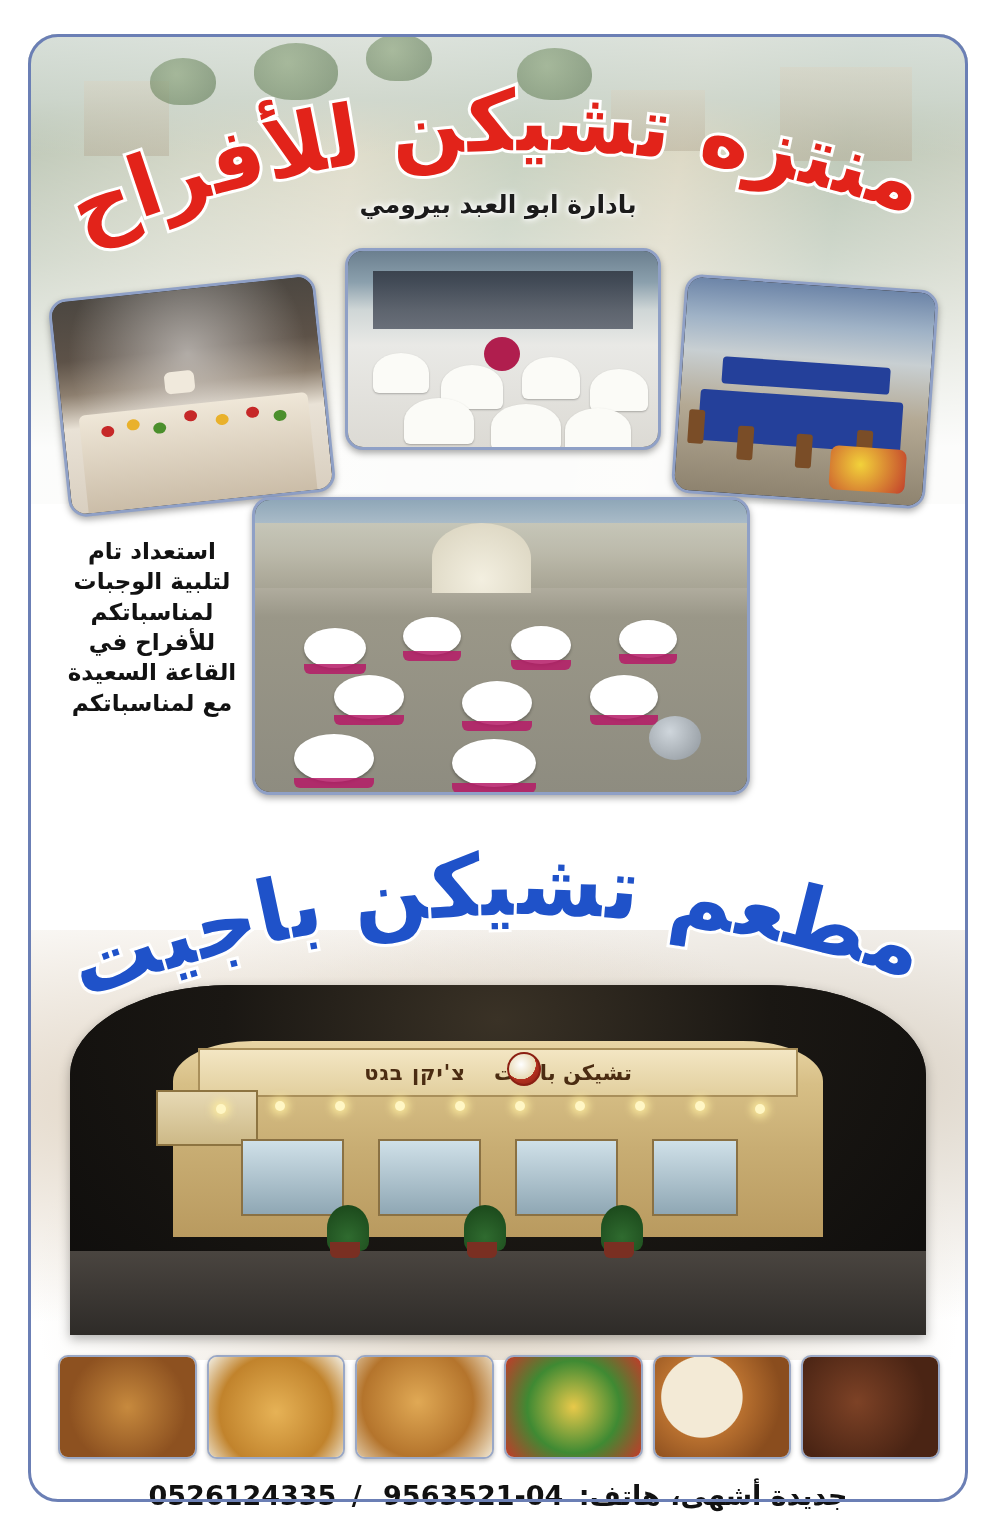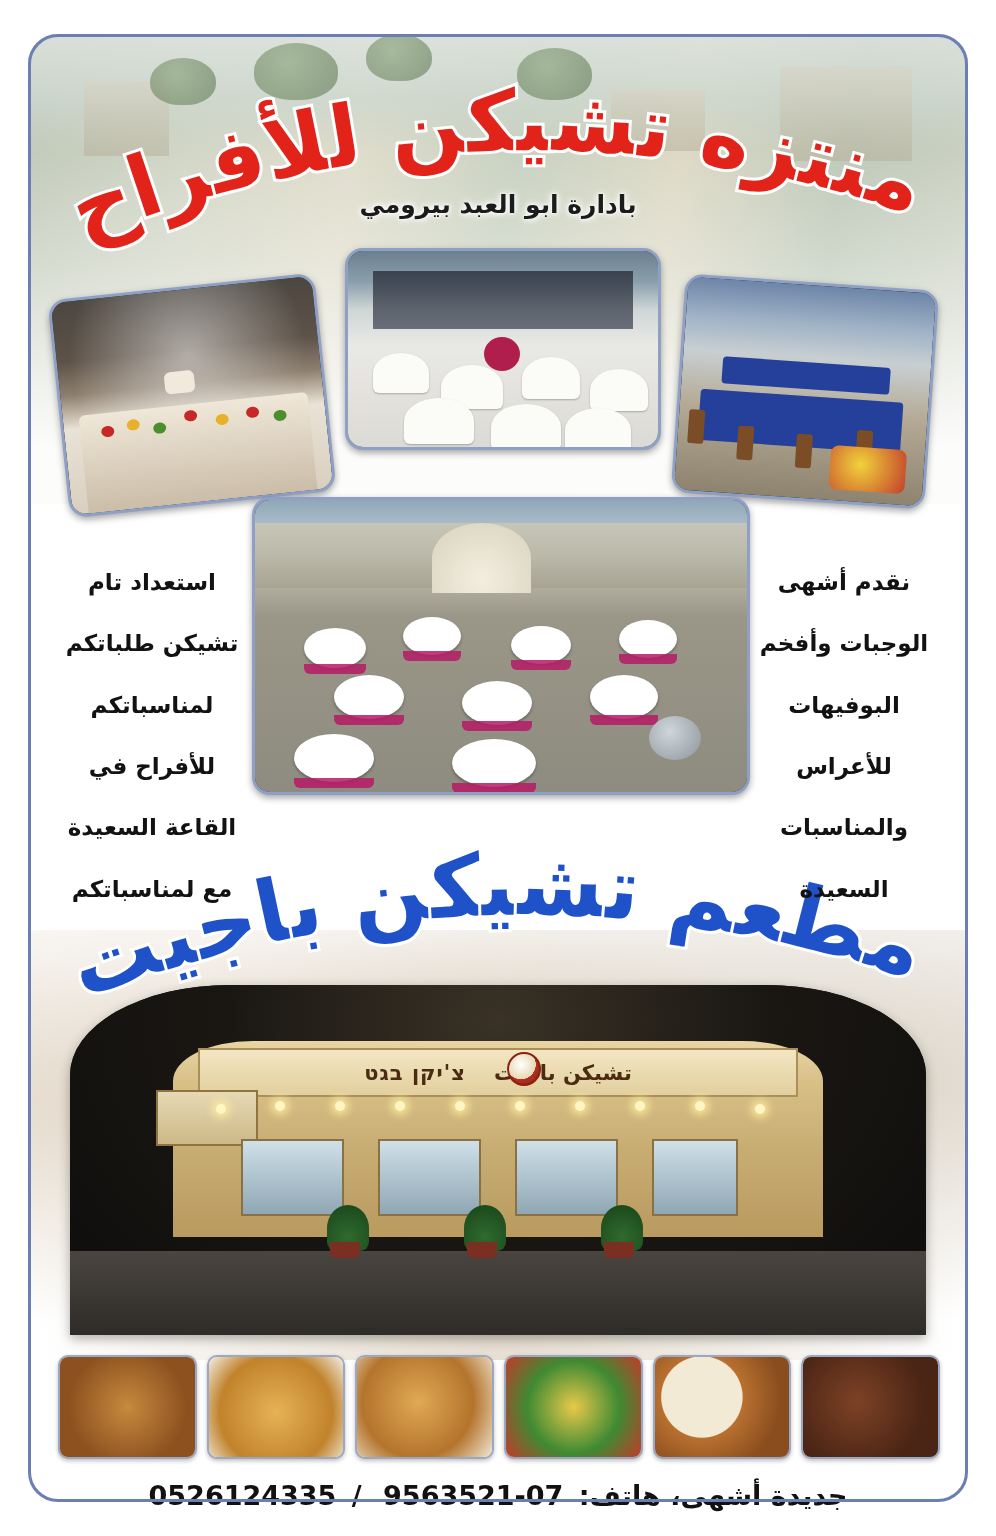--- a/index.html
+++ b/index.html
@@ -183,21 +183,21 @@
     position: absolute;
     z-index: 26;
     font-weight: bold;
     color: #121212;
     font-size: 23px;
     line-height: 1.32;
     text-align: center;
   }
   #copy-right { right: 62px; top: 536px; width: 180px; }
   #copy-left  { left: 62px;  top: 536px; width: 180px; }
-  .copy .line { white-space: nowrap; margin-top: 31px; }
+  .copy .line { white-space: nowrap; }
 
   
   .headline-blue {
     position: absolute;
     left: 0; top: 820px;
     width: 996px; height: 200px;
     z-index: 22;
     pointer-events: none;
   }
   .headline-blue svg { width: 100%; height: 100%; display: block; }
@@ -413,32 +413,24 @@
       <div class="rtbl" style="left:74%;top:41%;width:58px;height:38px;"></div>
       <div class="rtbl" style="left:16%;top:60%;width:70px;height:44px;"></div>
       <div class="rtbl" style="left:42%;top:62%;width:70px;height:44px;"></div>
       <div class="rtbl" style="left:68%;top:60%;width:68px;height:44px;"></div>
       <div class="rtbl" style="left:8%;top:80%;width:80px;height:48px;"></div>
       <div class="rtbl" style="left:40%;top:82%;width:84px;height:48px;"></div>
       <div style="position:absolute;left:80%;top:74%;width:52px;height:44px;border-radius:50%;background:radial-gradient(circle at 40% 35%,#cfd6dc,#8d949a);"></div>
     </div>
   </div>
 
-  <div class="copy" id="copy-right">
-    <div class="line">نقدم أشهى</div>
-    <div class="line">الوجبات وأفخم</div>
-    <div class="line">البوفيهات</div>
-    <div class="line">للأعراس</div>
-    <div class="line">والمناسبات</div>
-    <div class="line">السعيدة</div>
-  </div>
 
   <div class="copy" id="copy-left">
     <div class="line">استعداد تام</div>
-    <div class="line">تشيكن طلباتكم</div>
+    <div class="line">لتلبية الوجبات</div>
     <div class="line">لمناسباتكم</div>
     <div class="line">للأفراح في</div>
     <div class="line">القاعة السعيدة</div>
     <div class="line">مع لمناسباتكم</div>
   </div>
 
   <div class="cloud-bg"></div>
 
   <div class="headline-blue">
     <svg viewBox="0 0 996 200" xmlns="http://www.w3.org/2000/svg">
@@ -505,19 +497,19 @@
     <div class="food-card">
         <div class="f f-nugget"></div>
       </div>
     <div class="food-card">
         <div class="f f-chick"></div>
       </div>
   </div>
 
   <div class="footer">
     <span>جديدة أشهى، هاتف:</span>
-    <span class="sep">07-9563521</span>
+    <span class="sep">04-9563521</span>
     <span class="sep">/</span>
     <span>0526124335</span>
   </div>
 
   <div class="page-border"></div>
 </div>
 
 </body></html>

